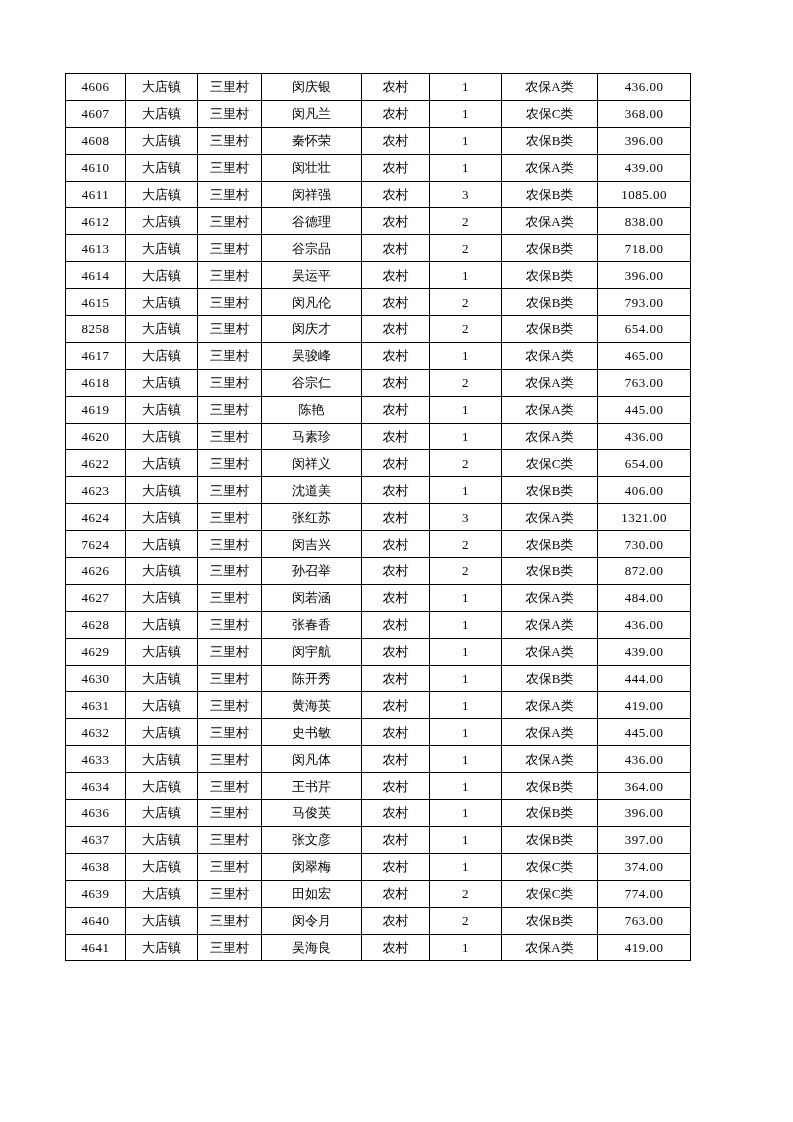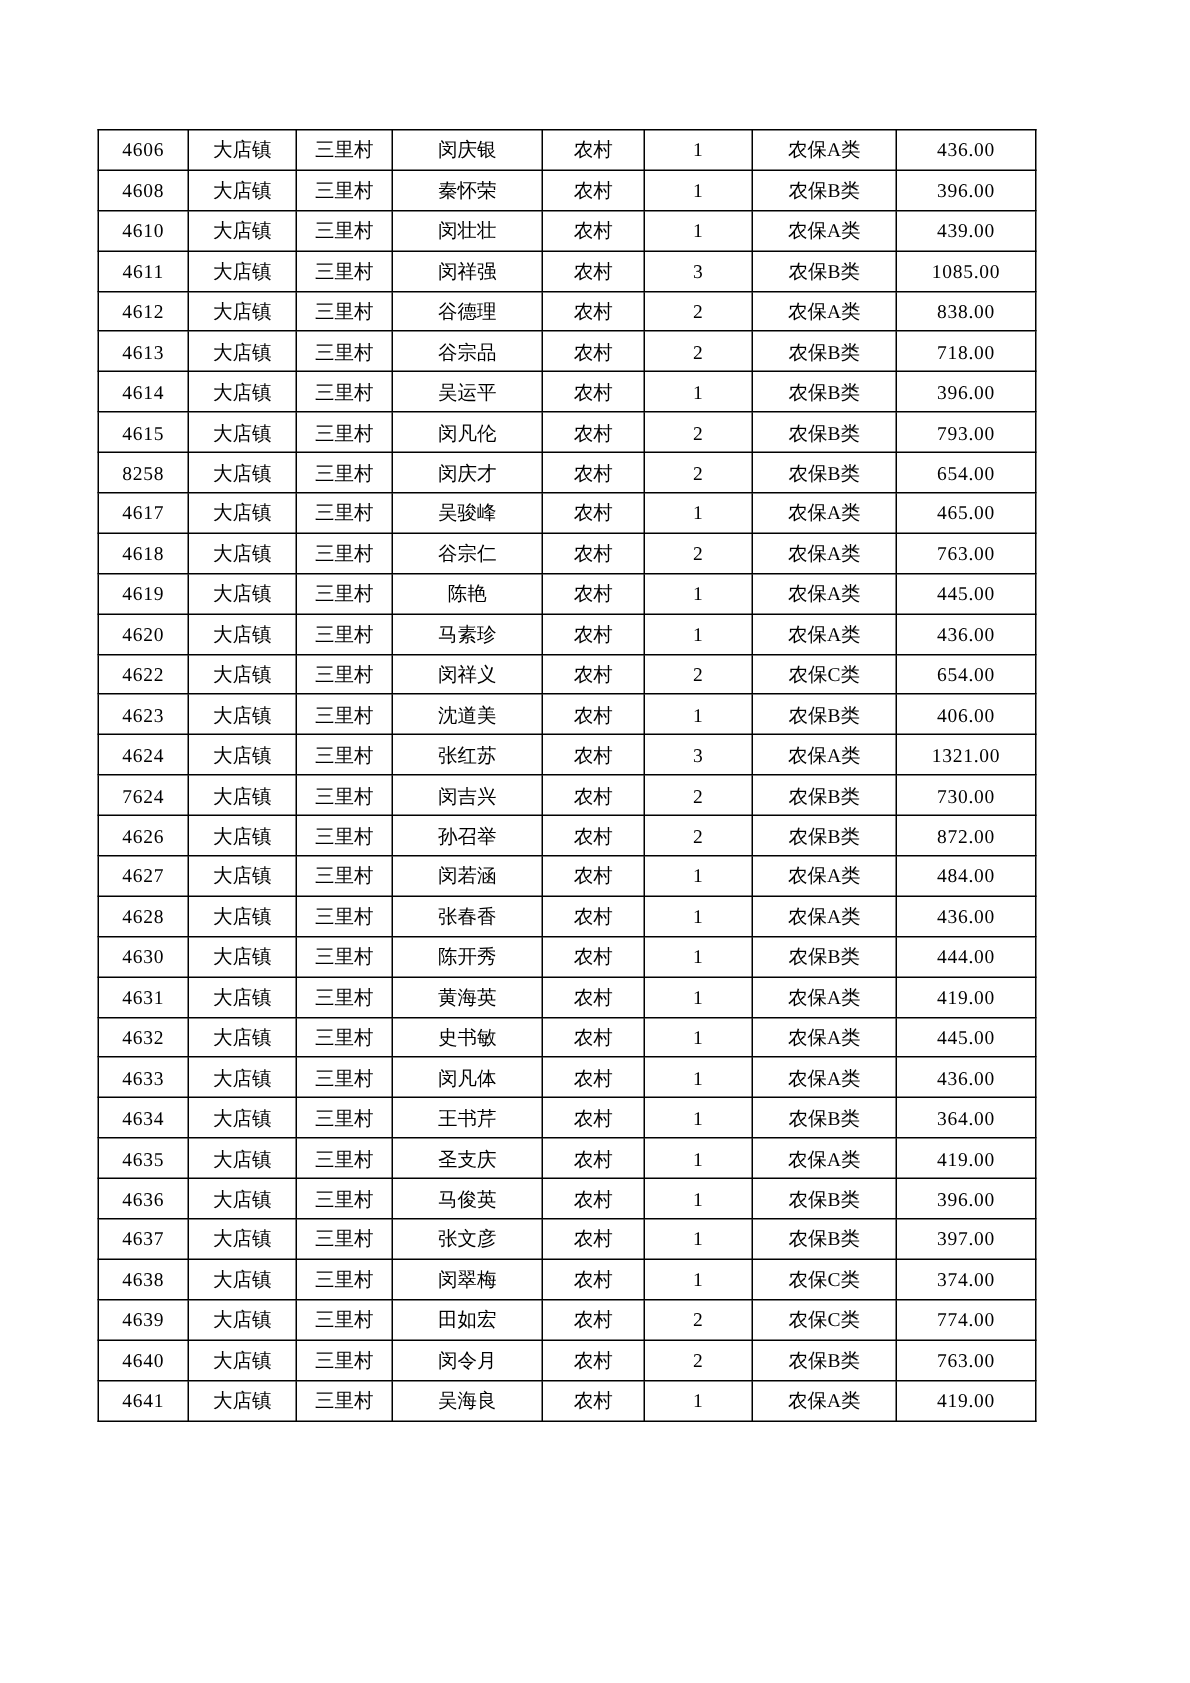--- a/index.html
+++ b/index.html
@@ -16,21 +16,21 @@
   }
   .page {
     position: absolute;
     inset: 0;
     background: #ffffff;
     overflow: hidden;
   }
   table.records {
     position: absolute;
     left: 65px;
-    top: 86px;
+    top: 73px;
     border-collapse: collapse;
     table-layout: fixed;
   }
   table.records td {
     border: 1px solid #000000;
     text-align: center;
     vertical-align: middle;
     font-size: 13px;
     line-height: 1;
     padding: 0;
@@ -72,20 +72,30 @@
           <td class="num">4606</td>
           <td>大店镇</td>
           <td>三里村</td>
           <td>闵庆银</td>
           <td>农村</td>
           <td class="num">1</td>
           <td>农保A类</td>
           <td class="num">436.00</td>
         </tr>
         <tr>
+          <td class="num">4607</td>
+          <td>大店镇</td>
+          <td>三里村</td>
+          <td>闵凡兰</td>
+          <td>农村</td>
+          <td class="num">1</td>
+          <td>农保C类</td>
+          <td class="num">368.00</td>
+        </tr>
+        <tr>
           <td class="num">4608</td>
           <td>大店镇</td>
           <td>三里村</td>
           <td>秦怀荣</td>
           <td>农村</td>
           <td class="num">1</td>
           <td>农保B类</td>
           <td class="num">396.00</td>
         </tr>
         <tr>
@@ -262,20 +272,30 @@
           <td class="num">4628</td>
           <td>大店镇</td>
           <td>三里村</td>
           <td>张春香</td>
           <td>农村</td>
           <td class="num">1</td>
           <td>农保A类</td>
           <td class="num">436.00</td>
         </tr>
         <tr>
+          <td class="num">4629</td>
+          <td>大店镇</td>
+          <td>三里村</td>
+          <td>闵宇航</td>
+          <td>农村</td>
+          <td class="num">1</td>
+          <td>农保A类</td>
+          <td class="num">439.00</td>
+        </tr>
+        <tr>
           <td class="num">4630</td>
           <td>大店镇</td>
           <td>三里村</td>
           <td>陈开秀</td>
           <td>农村</td>
           <td class="num">1</td>
           <td>农保B类</td>
           <td class="num">444.00</td>
         </tr>
         <tr>
@@ -310,30 +330,20 @@
         </tr>
         <tr>
           <td class="num">4634</td>
           <td>大店镇</td>
           <td>三里村</td>
           <td>王书芹</td>
           <td>农村</td>
           <td class="num">1</td>
           <td>农保B类</td>
           <td class="num">364.00</td>
-        </tr>
-        <tr>
-          <td class="num">4635</td>
-          <td>大店镇</td>
-          <td>三里村</td>
-          <td>圣支庆</td>
-          <td>农村</td>
-          <td class="num">1</td>
-          <td>农保A类</td>
-          <td class="num">419.00</td>
         </tr>
         <tr>
           <td class="num">4636</td>
           <td>大店镇</td>
           <td>三里村</td>
           <td>马俊英</td>
           <td>农村</td>
           <td class="num">1</td>
           <td>农保B类</td>
           <td class="num">396.00</td>

